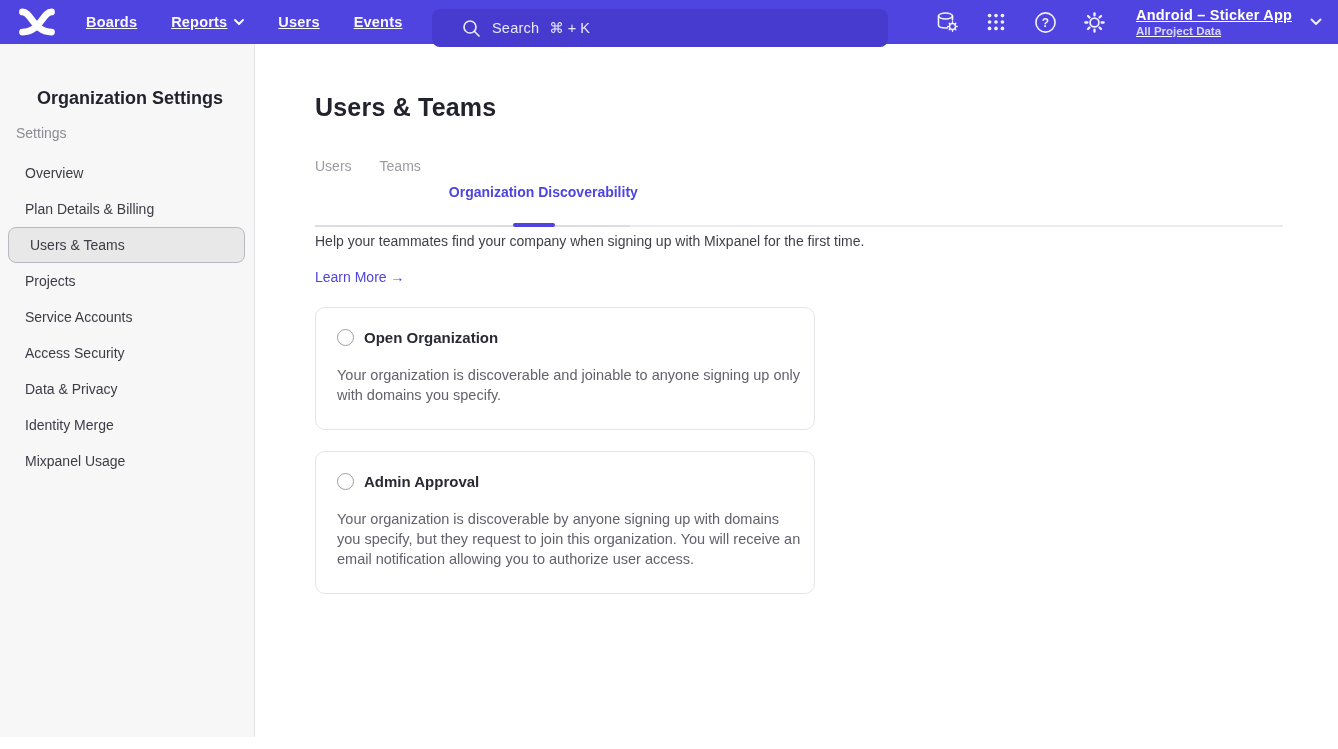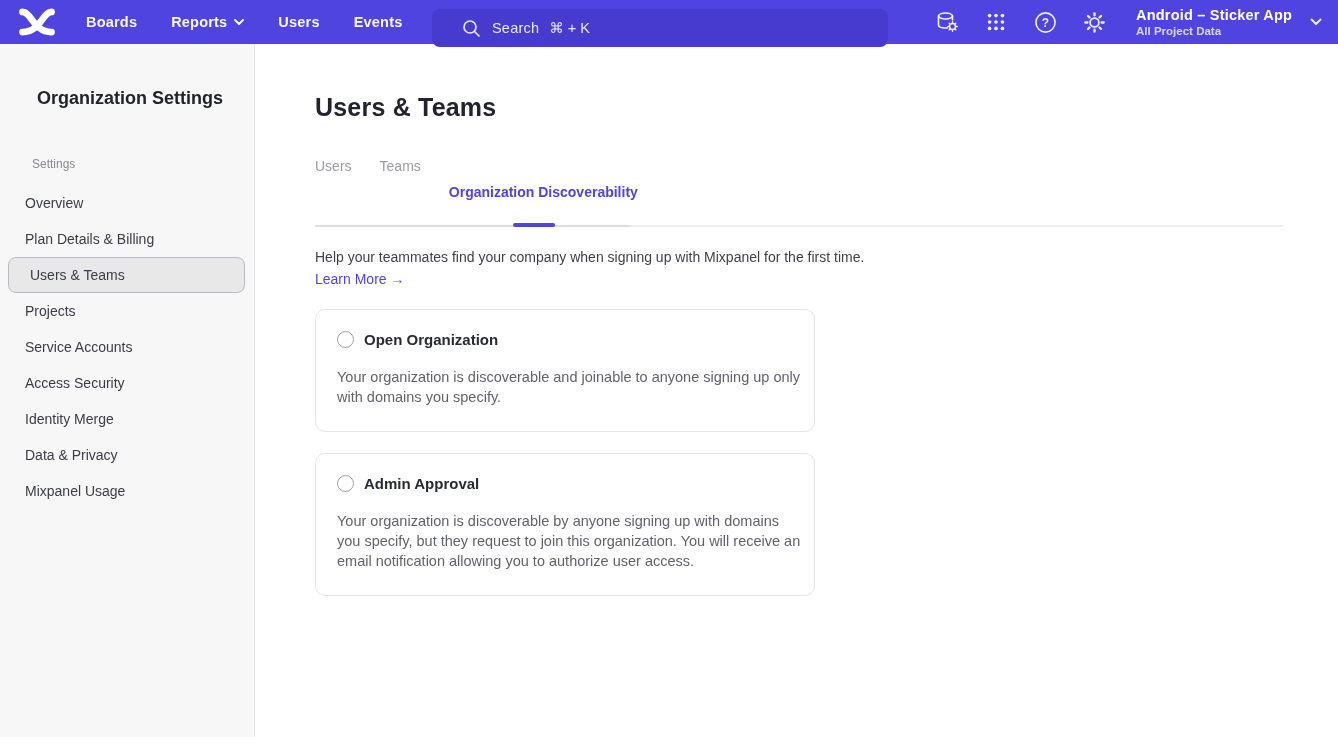--- a/index.html
+++ b/index.html
@@ -1,21 +1,21 @@
 <!DOCTYPE html>
 <html><head>
 <meta charset="utf-8">
 <style>
   * { margin:0; padding:0; box-sizing:border-box; }
   html,body { width:1338px; height:749px; overflow:hidden; background:#fff;
               font-family:"Liberation Sans", sans-serif; }
 
   
   .topnav { position:relative; height:44px; background:#4f44e0; display:flex; align-items:center;
-            padding:0 16px; color:#fff; }
+            padding:0 16px; color:#fff;text-decoration:underline; }
   .logo { width:38px; height:30px; margin-left:2px; flex:0 0 auto; cursor:pointer; }
   .nav-links { display:flex; align-items:center; margin-left:30px; }
   .nav-link { display:flex; align-items:center; gap:7px; margin-right:34px; font-size:14.5px;
               font-weight:700; color:rgba(255,255,255,0.96); cursor:pointer; letter-spacing:.2px; }
   .chev { width:10px; height:7px; }
   .search { position:absolute; left:432px; top:9px; width:456px; height:38px; border-radius:8px;
             background:#463bce; display:flex; align-items:center; padding-left:30px; cursor:text; }
   .search-icon { width:19px; height:19px; margin-right:11px; }
   .search-text { font-size:14.5px; color:rgba(255,255,255,0.88); letter-spacing:.2px; }
   .search-shortcut { margin-left:10px; font-size:14.5px; color:rgba(255,255,255,0.88); }
@@ -28,38 +28,38 @@
   .project-scope { font-size:11.5px; font-weight:700; color:rgba(255,255,255,0.78); }
   .project-chevron { margin-left:18px; width:12px; height:8px; }
 
   
   .shell { display:flex; height:693px; }
 
   
   .sidebar { width:255px; flex:0 0 255px; background:#f7f7f8; border-right:1px solid #e4e4e7;
              padding-top:44px; }
   .sidebar-title { font-size:18px; font-weight:700; color:#23232e; padding-left:37px; }
-  .sidebar-section-label { margin-top:48px; padding-left:32px; font-size:12px; color:#8b8b94; }
+  .sidebar-section-label { margin-top:16px; padding-left:16px; font-size:14px; color:#8b8b94; }
   .side-list { margin-top:14px; list-style:none; }
   .side-item { height:36px; display:flex; align-items:center; padding-left:24px; font-size:14px;
                color:#3c3c46; cursor:pointer; border:1px solid transparent; border-radius:8px; }
   .side-item.selected { background:#e8e8e9; border-color:#babac0; margin:0 9px 0 8px; padding-left:21px; }
 
   
   .main { flex:1; padding:49px 55px 0 60px; }
   .page-title { font-size:25px; font-weight:700; color:#23232e; letter-spacing:.2px; }
   .tabs { display:flex; gap:28px; margin-top:36px; }
   .tab { font-size:14px; color:#9b9ba3; cursor:pointer; padding-bottom:2px; }
   .tab.active { color:#4f44e0; font-weight:700;margin-top:26px; }
   .divider { position:relative; margin-top:23px; height:2px; background:#ececef; width:968px; }
   .divider::before { content:""; position:absolute; left:0; top:0; width:315px; height:2px; background:#dddde1; }
   .tab-indicator { position:absolute; left:198px; top:-2px; width:42px; height:4px; border-radius:2px;
                    background:#4f44e0; }
-  .intro { margin-top:22px; font-size:14px; color:#3f3f4a; }
-  .learn-more { display:inline-block; margin-top:6px; font-size:14px; color:#4f44e0; cursor:pointer;
+  .intro { margin-top:6px; font-size:14px; color:#3f3f4a; }
+  .learn-more { display:inline-block; margin-top:20px; font-size:14px; color:#4f44e0; cursor:pointer;
                 text-decoration:none; }
 
   .option-card { width:500px; border:1px solid #e5e5e9; border-radius:10px; padding:21px 21px 24px;
                  margin-top:21px; cursor:pointer; background:#fff; }
   .option-card:first-of-type { margin-top:17px; }
   .option-head { display:flex; align-items:center; gap:10px; }
   .radio { width:17px; height:17px; border-radius:50%; border:1.5px solid #9d9da6; background:#fff;
            flex:0 0 auto; position:relative; cursor:pointer; }
   .radio.checked { border:none; background:#4f44e0; }
   .radio.checked::after { content:""; position:absolute; left:50%; top:50%; width:6px; height:6px;
@@ -177,22 +177,22 @@
   <aside class="sidebar">
     <div class="sidebar-title">Organization Settings</div>
     <div class="sidebar-section-label">Settings</div>
     <ul class="side-list">
       <li class="side-item">Overview</li>
       <li class="side-item">Plan Details &amp; Billing</li>
       <li class="side-item selected">Users &amp; Teams</li>
       <li class="side-item">Projects</li>
       <li class="side-item">Service Accounts</li>
       <li class="side-item">Access Security</li>
+      <li class="side-item">Data &amp; Privacy</li>
       <li class="side-item">Identity Merge</li>
-      <li class="side-item">Data &amp; Privacy</li>
       <li class="side-item">Mixpanel Usage</li>
     </ul>
   </aside>
 
   <main class="main">
     <h1 class="page-title">Users &amp; Teams</h1>
 
     <div class="tabs">
       <div class="tab">Users</div>
       <div class="tab">Teams</div>

